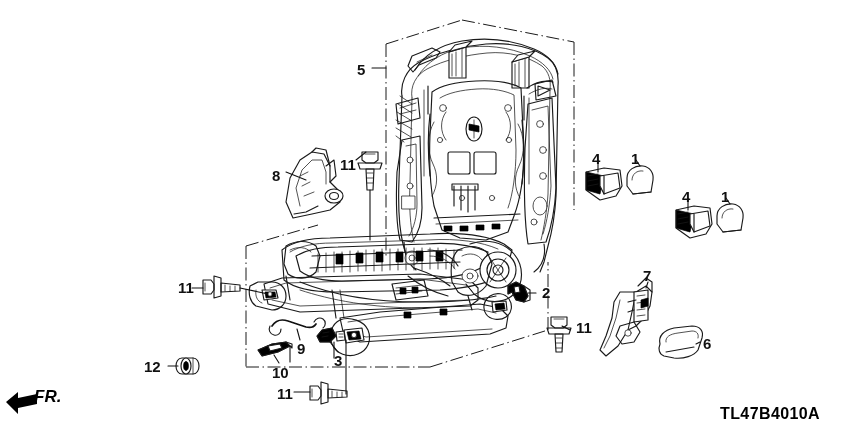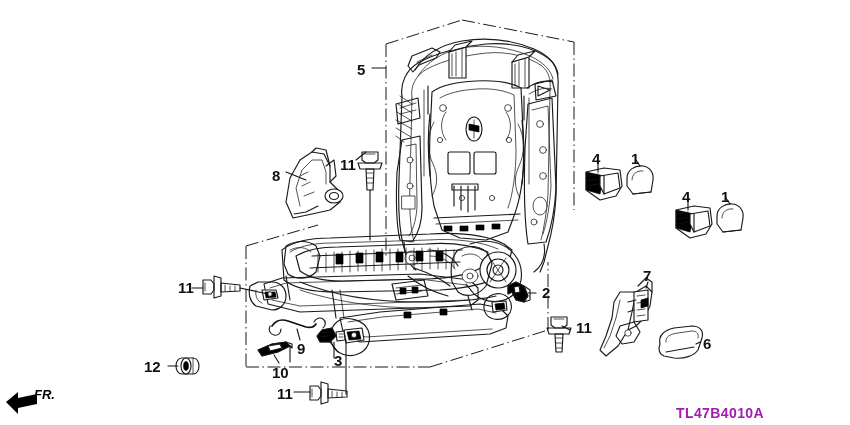--- a/index.html
+++ b/index.html
@@ -4,23 +4,23 @@
 <title>Parts Diagram</title>
 <style>
   html,body{margin:0;padding:0;background:#ffffff;}
   body{width:850px;height:425px;overflow:hidden;
        font-family:"Liberation Sans", sans-serif;color:#000;}
   #sheet{position:relative;width:850px;height:425px;background:#fff;}
   #art{position:absolute;left:0;top:0;width:850px;height:425px;}
   .lbl{position:absolute;font-family:"Liberation Sans",sans-serif;
        font-size:15px;font-weight:600;color:#111;line-height:1;
        letter-spacing:0px;white-space:nowrap;}
-  #diagcode{position:absolute;left:676px;top:405px;font-size:14px;
-            font-weight:600;letter-spacing:.4px;color:#a21caf;}
-  #frtxt{position:absolute;left:34px;top:387px;font-size:13px;
+  #diagcode{position:absolute;left:720px;top:405px;font-size:16px;
+            font-weight:600;letter-spacing:.4px;color:#000000;}
+  #frtxt{position:absolute;left:34px;top:387px;font-size:17px;
          font-weight:800;font-style:italic;color:#000;letter-spacing:0px;}
 </style>
 </head>
 <body>
 
 <div id="sheet">
 
   <svg id="art" viewBox="0 0 850 425" xmlns="http://www.w3.org/2000/svg">
     <defs>
       <style>

